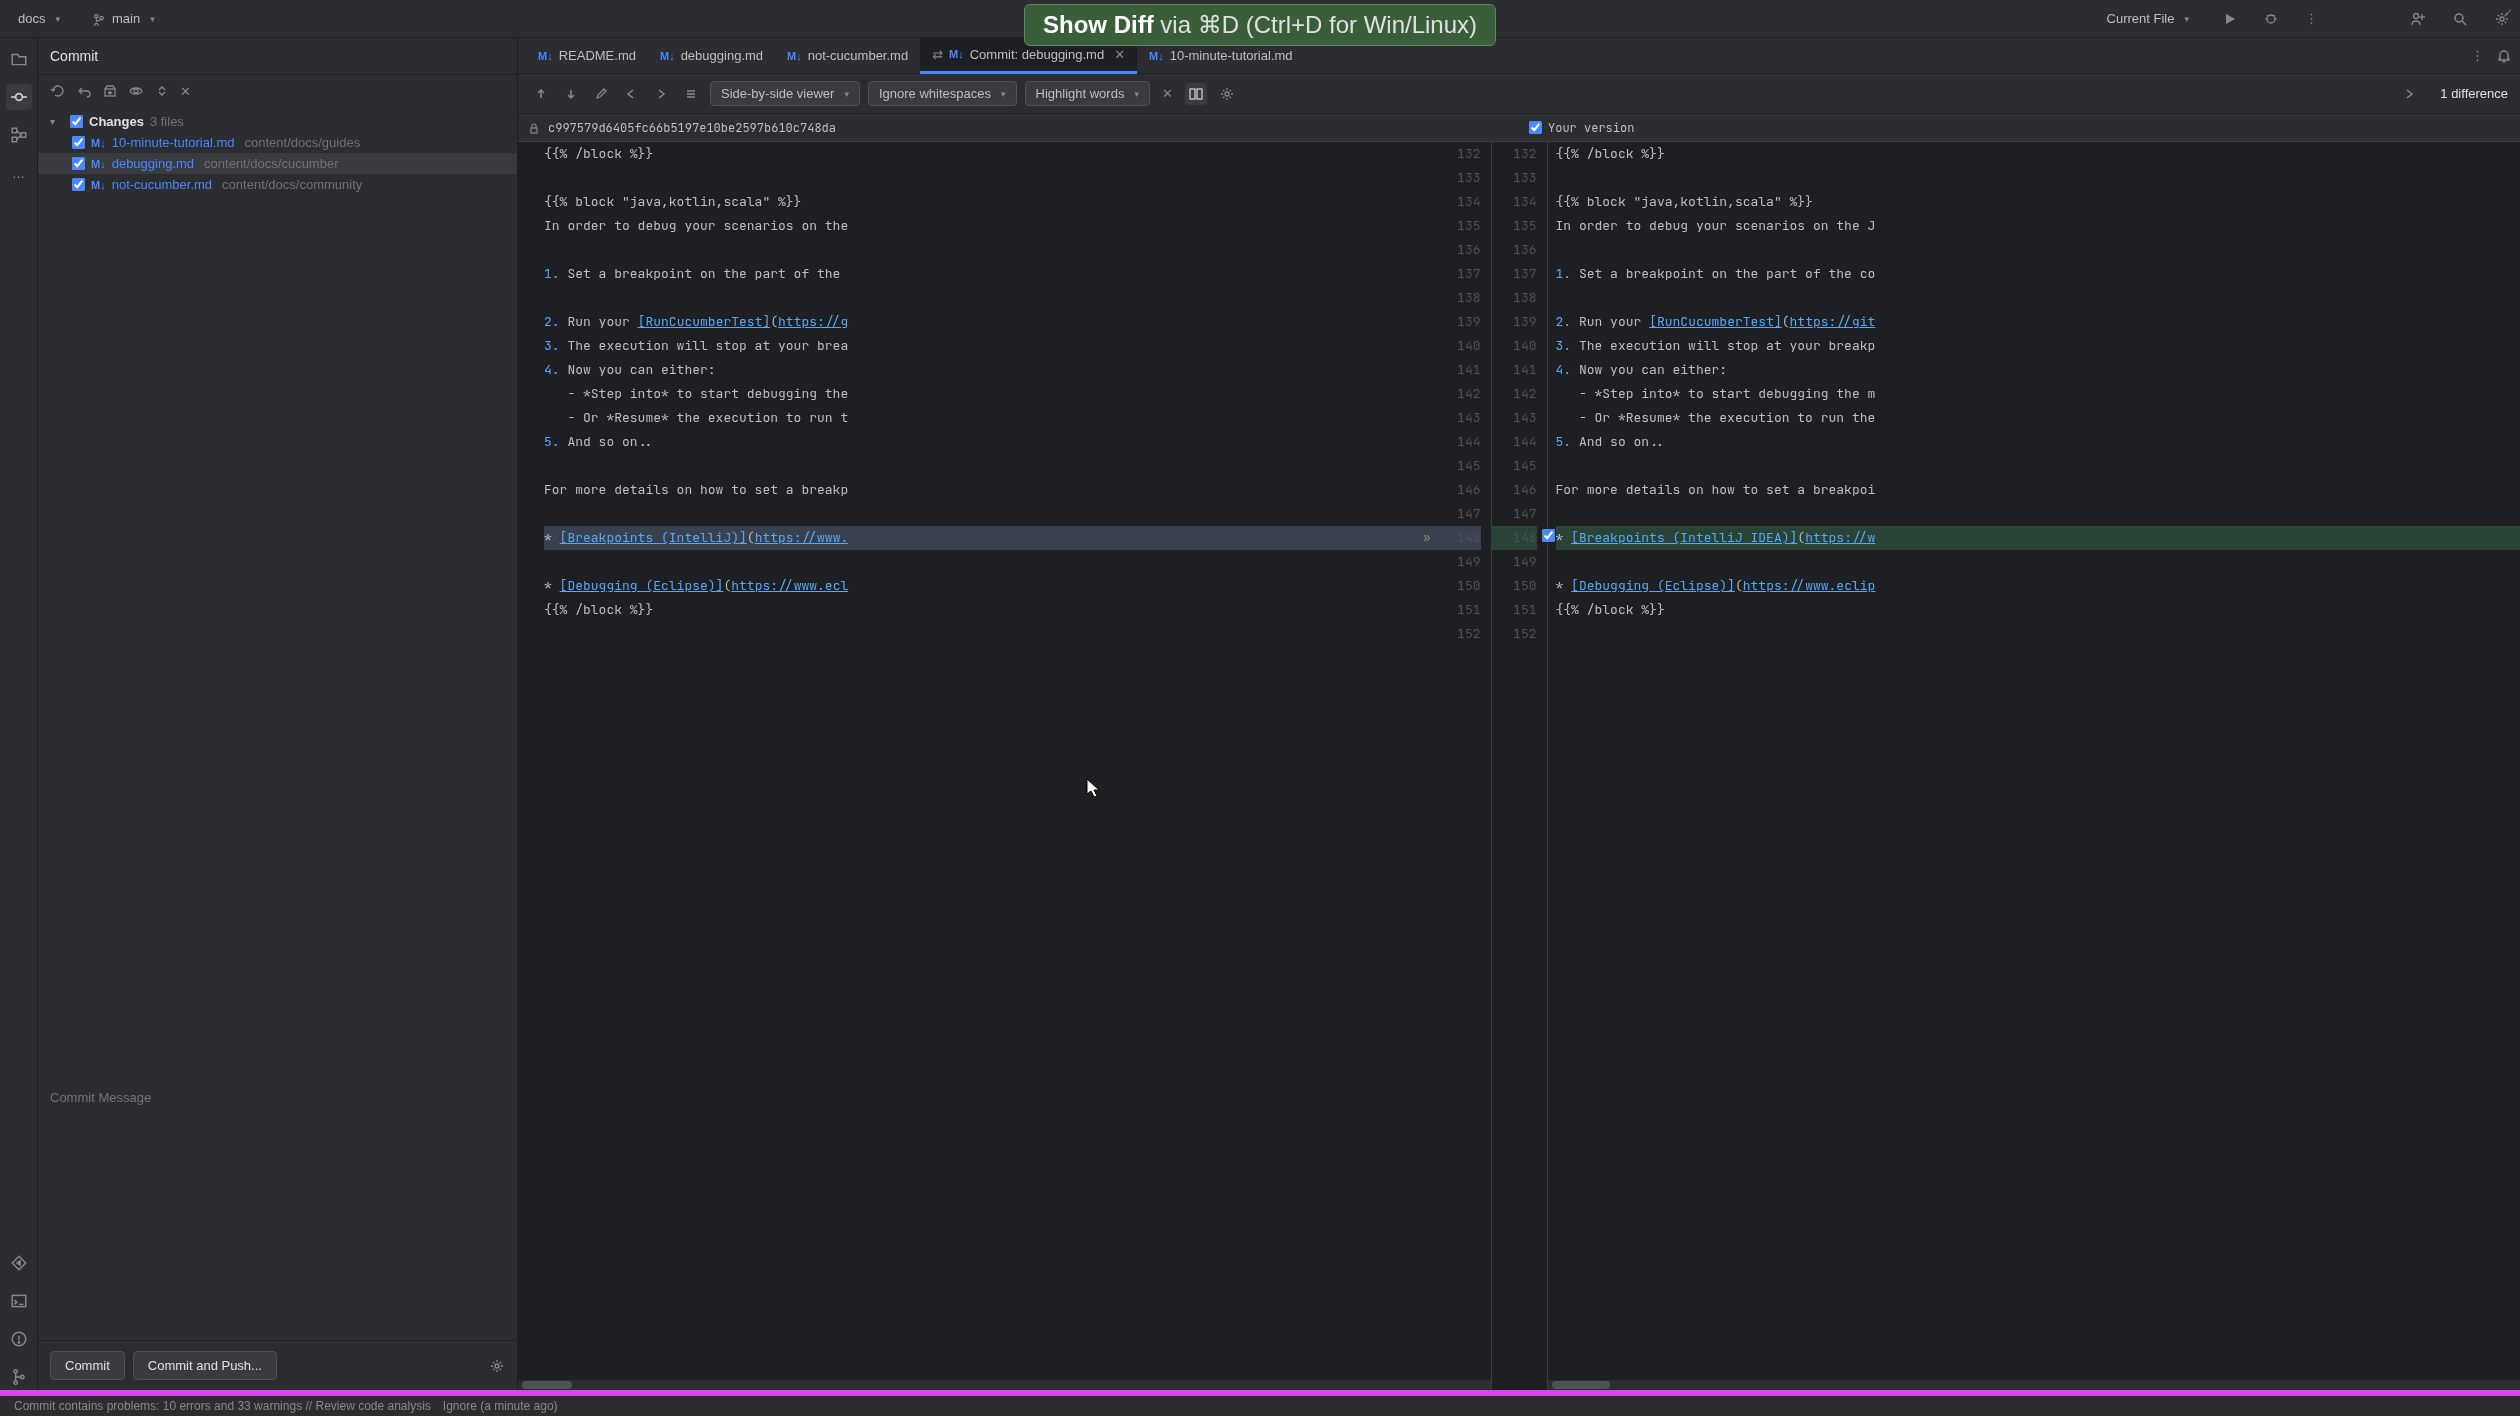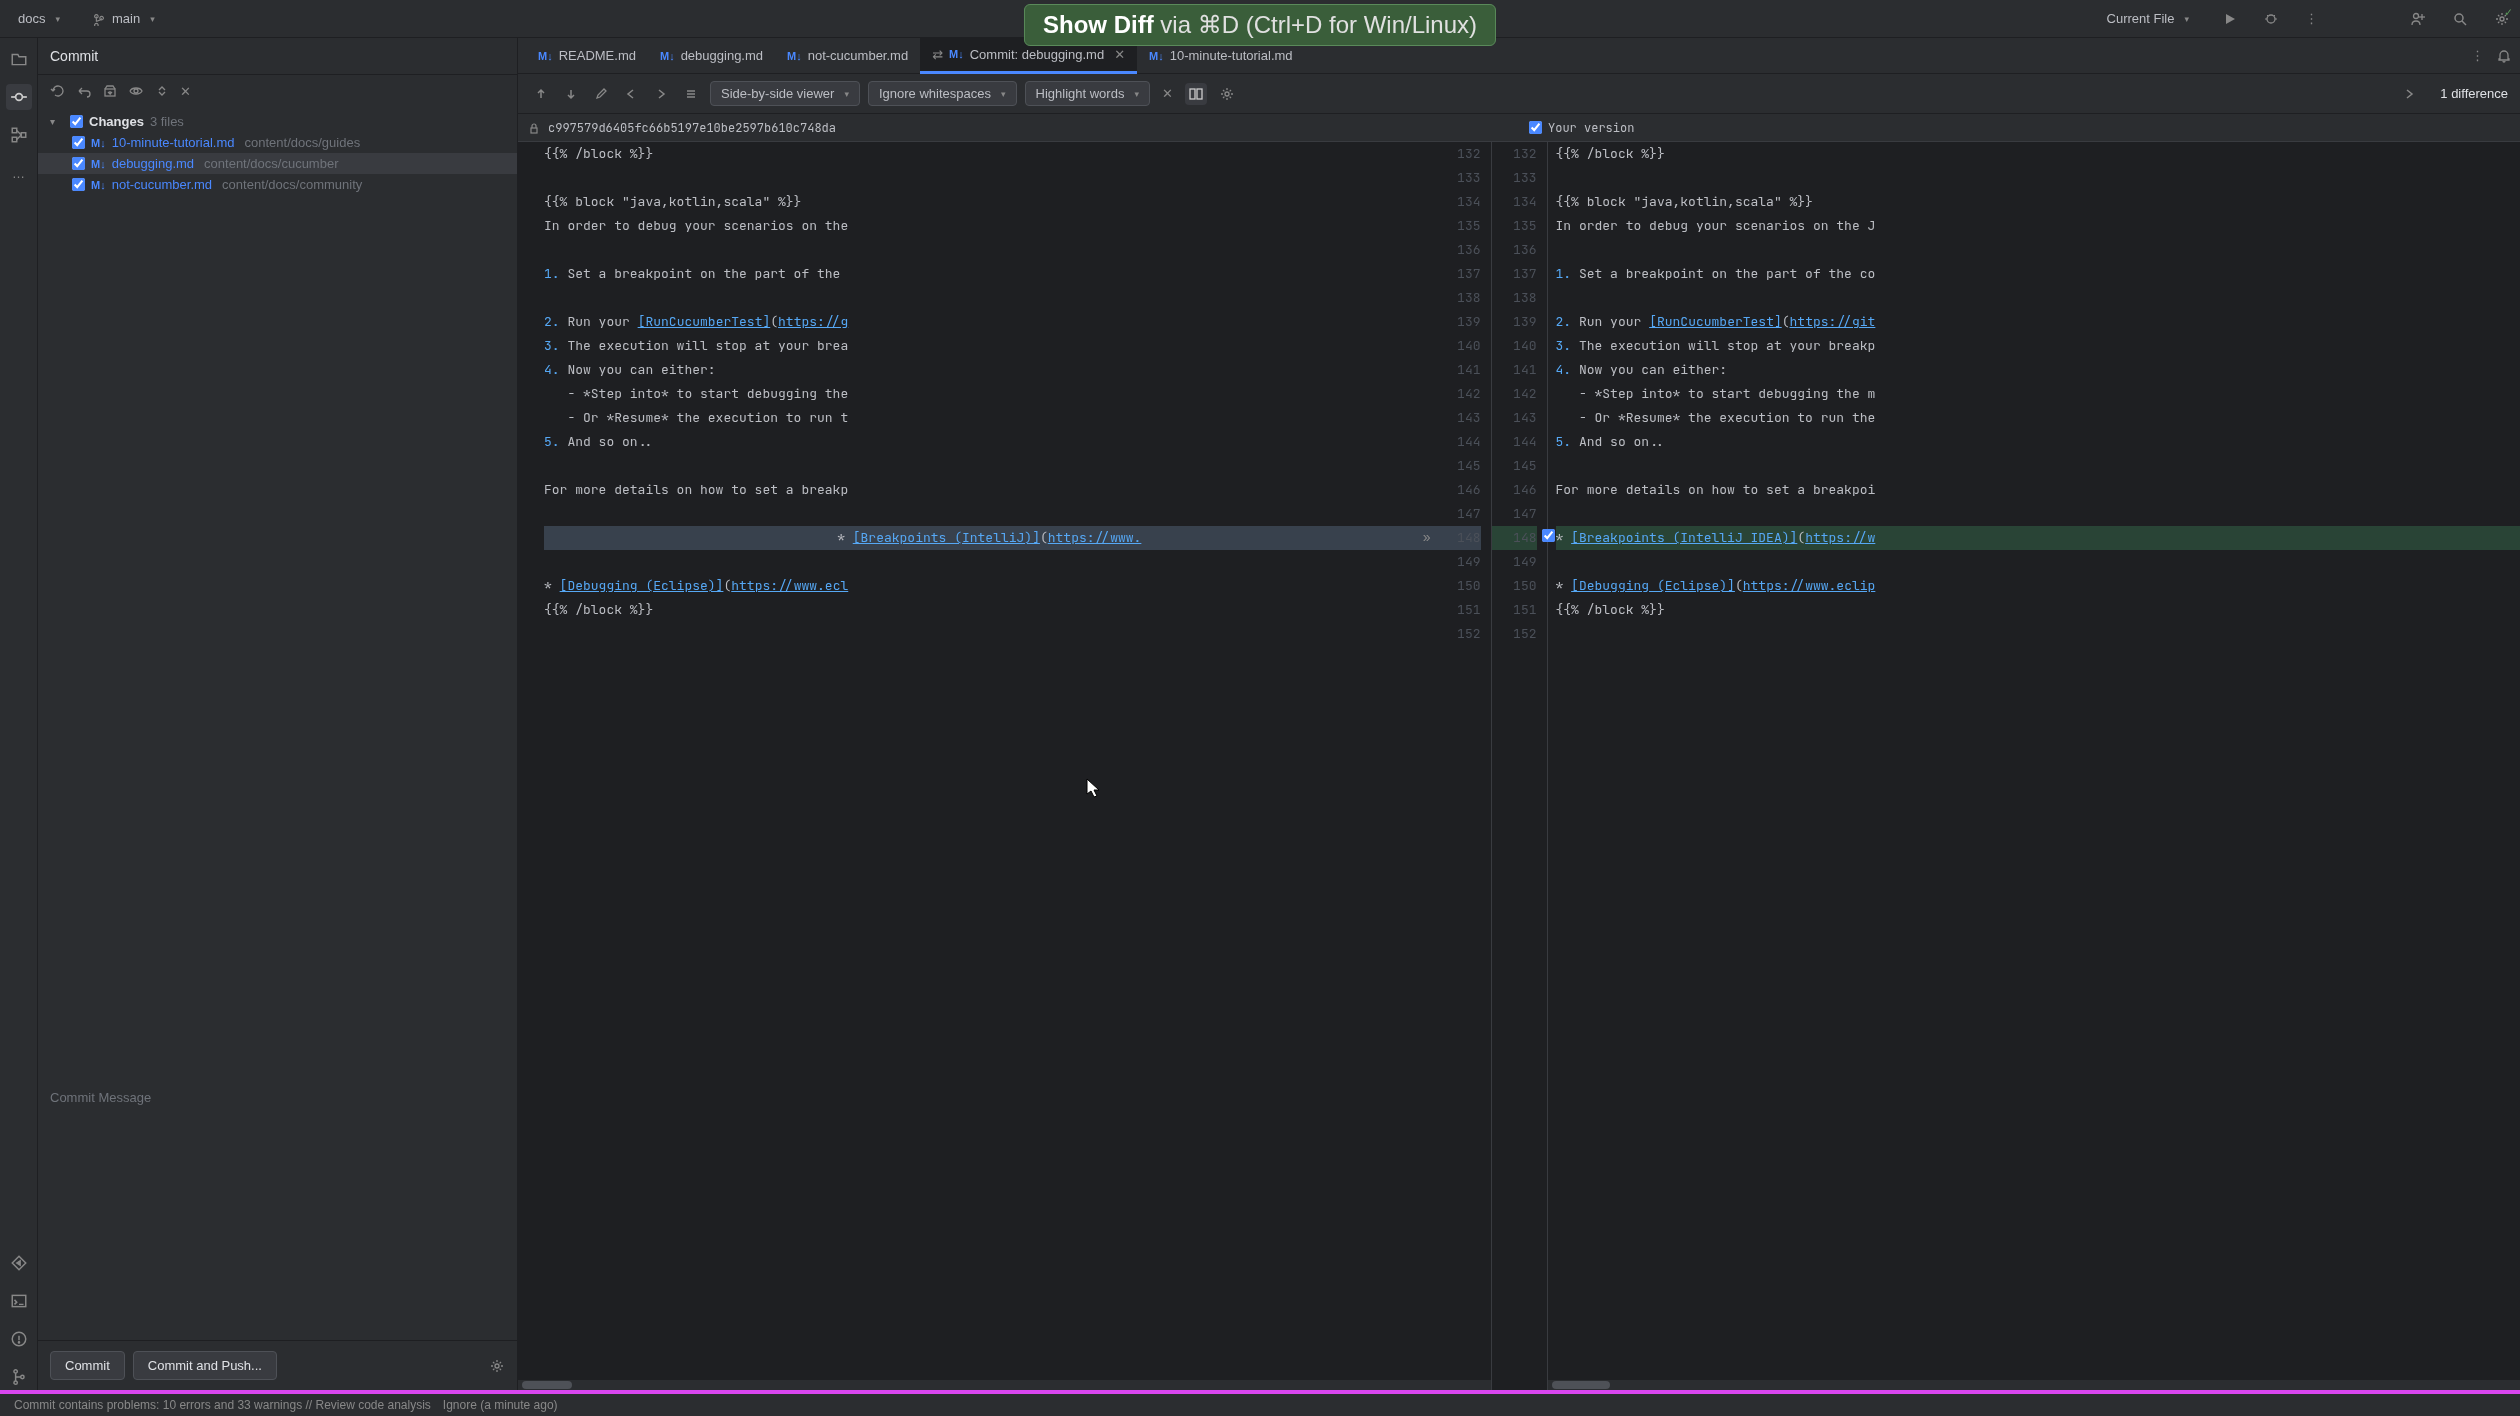--- a/index.html
+++ b/index.html
@@ -249,21 +249,21 @@
     }
     .code-col {
       flex: 1;
       overflow: hidden;
       white-space: pre;
       padding-left: 8px;
       color: #bcbec4;
     }
     .line-n { height: 24px; }
     .code-line { height: 24px; white-space: pre; overflow: hidden; }
-    .code-line.changed-left { background: #38414d; text-align: center; }
+    .code-line.changed-left { background: #38414d; }
     .code-line.changed-right { background: #294436; }
     .link-md { color: #56a8f5; text-decoration: underline; }
     .num-list { color: #56a8f5; }
     
     .diff-marker-col {
       width: 18px;
       flex-shrink: 0;
       background: #1e1f22;
     }
     
@@ -278,21 +278,21 @@
       position: absolute;
       height: 8px;
       background: #4e5157;
       border-radius: 4px;
       top: 1px;
     }
     
     .statusbar {
       height: 26px;
       background: #2b2d30;
-      border-top: 4px solid #d946ef;
+      border-top: 6px solid #d946ef;
       display: flex;
       align-items: center;
       padding: 0 14px;
       font-size: 12px;
       color: #888;
       gap: 12px;
     }
     
     .cursor-arrow {
       position: absolute;

